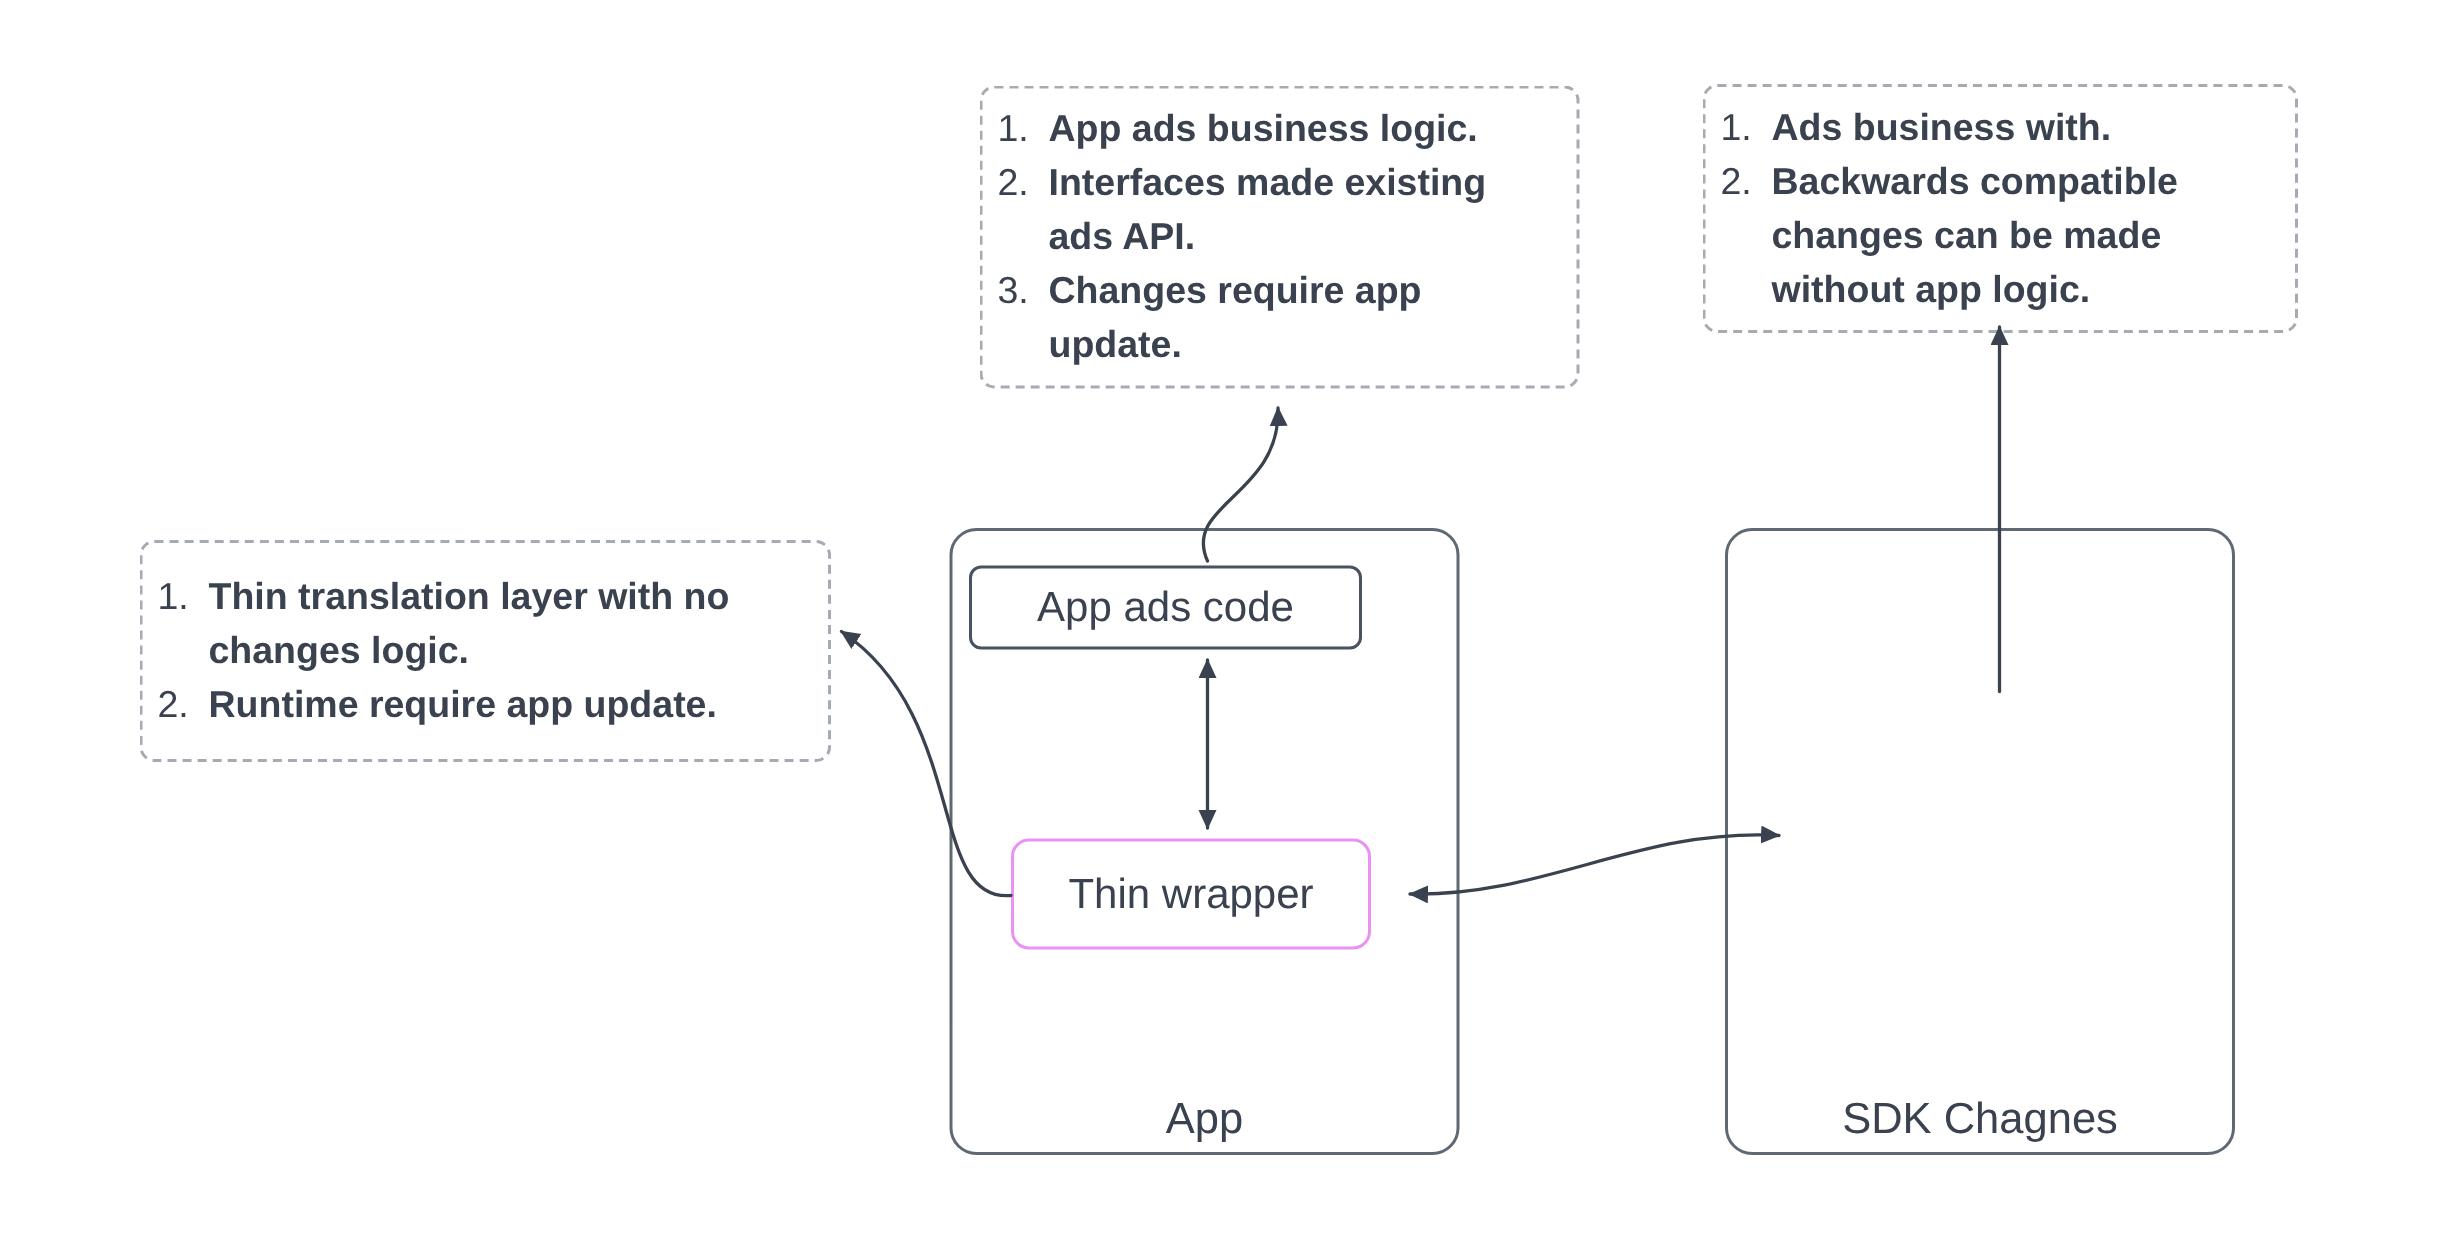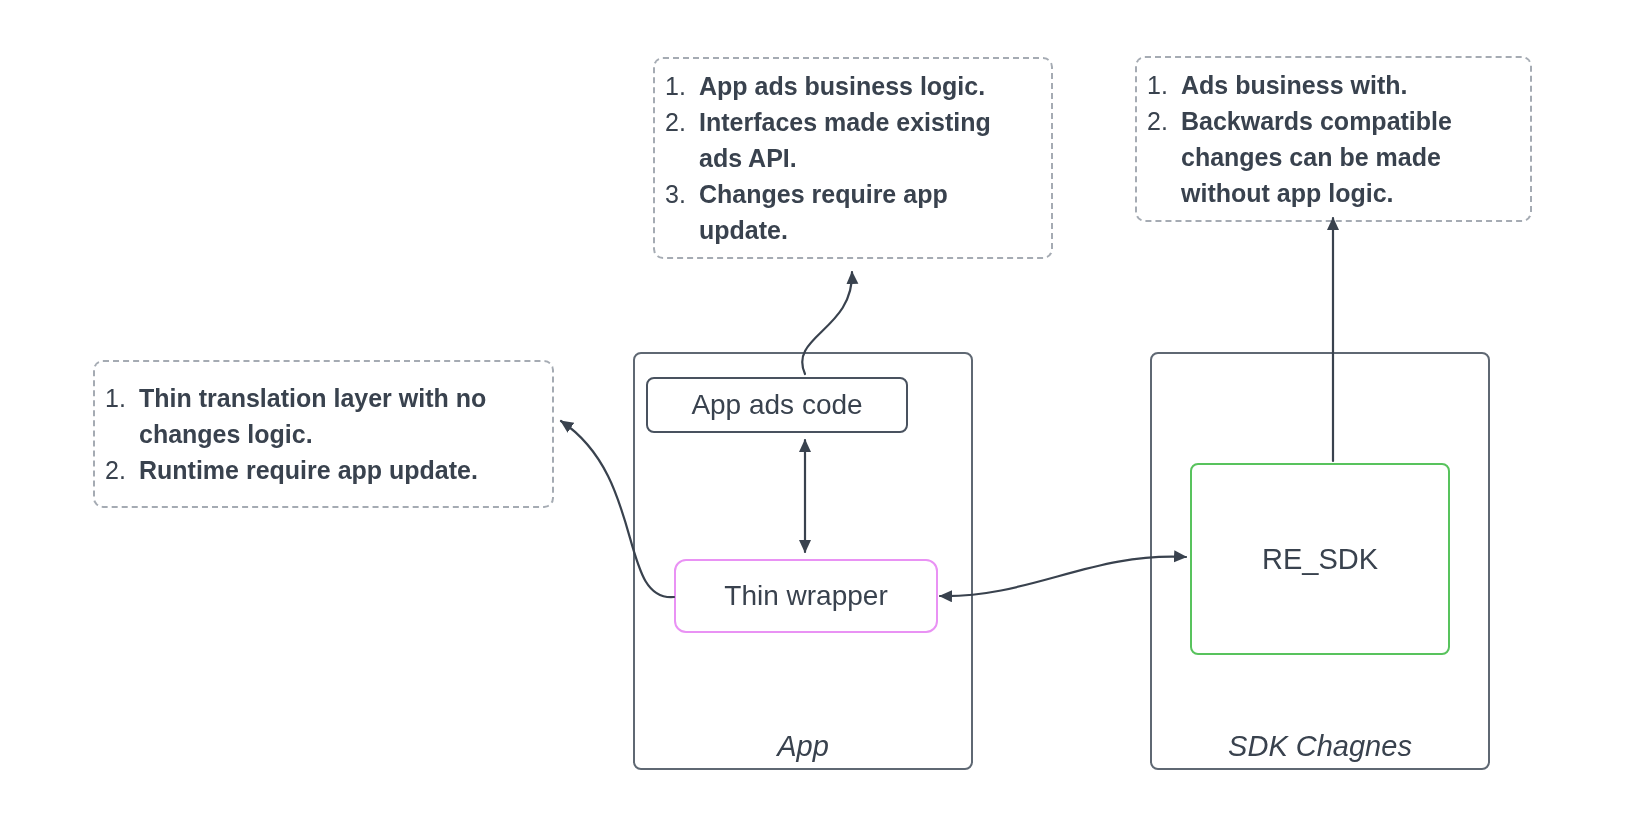--- a/index.html
+++ b/index.html
@@ -50,24 +50,23 @@
   .note-item .num { flex: 0 0 34px; }
   .note-item .txt { flex: 1 1 auto; font-weight: bold; }
 
   #note-app-ads { left: 653px; top: 57px; width: 400px; padding: 9px 28px 9px 10px; }
   #note-sdk     { left: 1135px; top: 56px; width: 397px; padding: 9px 26px 9px 10px; }
   #note-wrapper { left: 93px;  top: 360px; width: 461px; padding: 18px 20px 18px 10px; }
 
   .container-box {
     position: absolute;
     border: 2px solid var(--container-border);
-    border-radius: 8px;
+    border-radius: 18px;
     background: transparent;
     z-index: 1;
-    font-style: italic;
   }
   #box-app { left: 633px; top: 352px; width: 340px; height: 418px; }
   #box-sdk { left: 1150px; top: 352px; width: 340px; height: 418px; }
   .container-label {
     position: absolute;
     bottom: 2px;
     left: 0;
     width: 100%;
     text-align: center;
     font-size: 29px;
@@ -83,21 +82,21 @@
     border-radius: 8px;
     font-size: 28px;
     z-index: 3;
     text-align: center;
   }
   #node-app-ads-code {
     left: 646px; top: 377px; width: 262px; height: 56px;
     border: 2px solid var(--node-border);
   }
   #node-thin-wrapper {
-    left: 674px; top: 559px; width: 264px; height: 74px;
+    left: 674px; top: 559px; width: 240px; height: 74px;
     border: 2px solid var(--pink);
     border-radius: 12px;
     justify-content: center;
   }
   #node-re-sdk {
     left: 1190px; top: 463px; width: 260px; height: 192px;
     border: 2px solid var(--green);
     font-size: 29px;
   }
 </style>
@@ -165,17 +164,14 @@
   </div>
 
   <div class="node" id="node-app-ads-code">
     <span>App ads code</span>
   </div>
 
   <div class="node" id="node-thin-wrapper">
     <span>Thin wrapper</span>
   </div>
 
-  <div class="node" id="node-re-sdk">
-    <span>RE_SDK</span>
-  </div>
 
 </div>
 
 </body></html>

